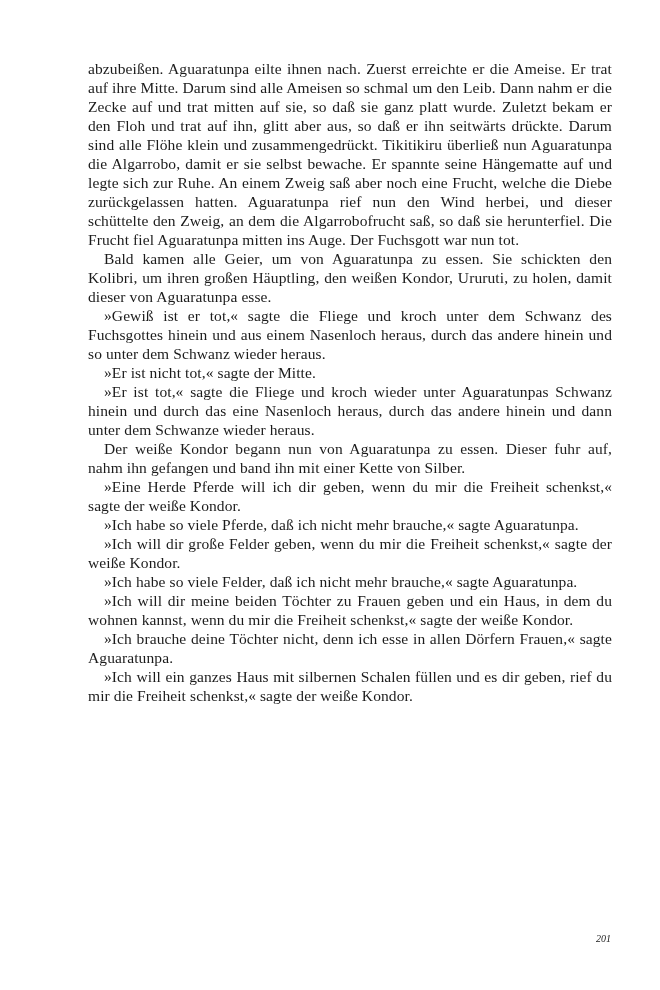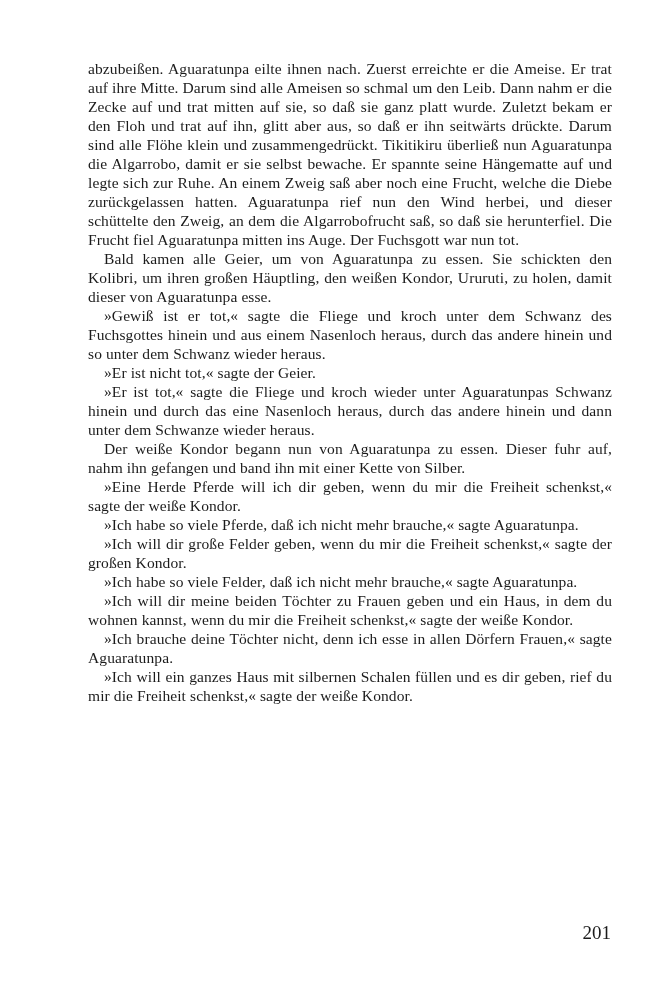--- a/index.html
+++ b/index.html
@@ -36,37 +36,38 @@
     text-indent: 16px;
   }
   .text-block p.first {
     text-indent: 0;
   }
   .page-number {
     position: absolute;
     right: 49px;
     bottom: 46px;
     font-family: "Liberation Serif", "DejaVu Serif", serif;
-    font-size: 19px;
+    font-size: 10px;
     color: #1b1b1b;
+    font-style: italic;
   }
 </style>
 </head>
 <body>
 
 <div class="page">
   <div class="text-block" lang="de">
     <p class="first">abzubeißen. Aguaratunpa eilte ihnen nach. Zuerst erreichte er die Ameise. Er trat auf ihre Mitte. Darum sind alle Ameisen so schmal um den Leib. Dann nahm er die Zecke auf und trat mitten auf sie, so daß sie ganz platt wurde. Zuletzt bekam er den Floh und trat auf ihn, glitt aber aus, so daß er ihn seitwärts drückte. Darum sind alle Flöhe klein und zusammengedrückt. Tikitikiru überließ nun Aguaratunpa die Algarrobo, damit er sie selbst bewache. Er spannte seine Hängematte auf und legte sich zur Ruhe. An einem Zweig saß aber noch eine Frucht, welche die Diebe zurückgelassen hatten. Aguaratunpa rief nun den Wind herbei, und dieser schüttelte den Zweig, an dem die Algarrobofrucht saß, so daß sie herunterfiel. Die Frucht fiel Aguaratunpa mitten ins Auge. Der Fuchsgott war nun tot.</p>
     <p>Bald kamen alle Geier, um von Aguaratunpa zu essen. Sie schickten den Kolibri, um ihren großen Häuptling, den weißen Kondor, Ururuti, zu holen, damit dieser von Aguaratunpa esse.</p>
     <p>»Gewiß ist er tot,« sagte die Fliege und kroch unter dem Schwanz des Fuchsgottes hinein und aus einem Nasenloch heraus, durch das andere hinein und so unter dem Schwanz wieder heraus.</p>
-    <p>»Er ist nicht tot,« sagte der Geier.</p>
+    <p>»Er ist nicht tot,« sagte der Mitte.</p>
     <p>»Er ist tot,« sagte die Fliege und kroch wieder unter Aguaratunpas Schwanz hinein und durch das eine Nasenloch heraus, durch das andere hinein und dann unter dem Schwanze wieder heraus.</p>
     <p>Der weiße Kondor begann nun von Aguaratunpa zu essen. Dieser fuhr auf, nahm ihn gefangen und band ihn mit einer Kette von Silber.</p>
     <p>»Eine Herde Pferde will ich dir geben, wenn du mir die Freiheit schenkst,« sagte der weiße Kondor.</p>
     <p>»Ich habe so viele Pferde, daß ich nicht mehr brauche,« sagte Aguaratunpa.</p>
-    <p>»Ich will dir große Felder geben, wenn du mir die Freiheit schenkst,« sagte der großen Kondor.</p>
+    <p>»Ich will dir große Felder geben, wenn du mir die Freiheit schenkst,« sagte der weiße Kondor.</p>
     <p>»Ich habe so viele Felder, daß ich nicht mehr brauche,« sagte Aguaratunpa.</p>
     <p>»Ich will dir meine beiden Töchter zu Frauen geben und ein Haus, in dem du wohnen kannst, wenn du mir die Freiheit schenkst,« sagte der weiße Kondor.</p>
     <p>»Ich brauche deine Töchter nicht, denn ich esse in allen Dörfern Frauen,« sagte Aguaratunpa.</p>
     <p>»Ich will ein ganzes Haus mit silbernen Schalen füllen und es dir geben, rief du mir die Freiheit schenkst,« sagte der weiße Kondor.</p>
   </div>
   <div class="page-number">201</div>
 </div>
 
 </body></html>

